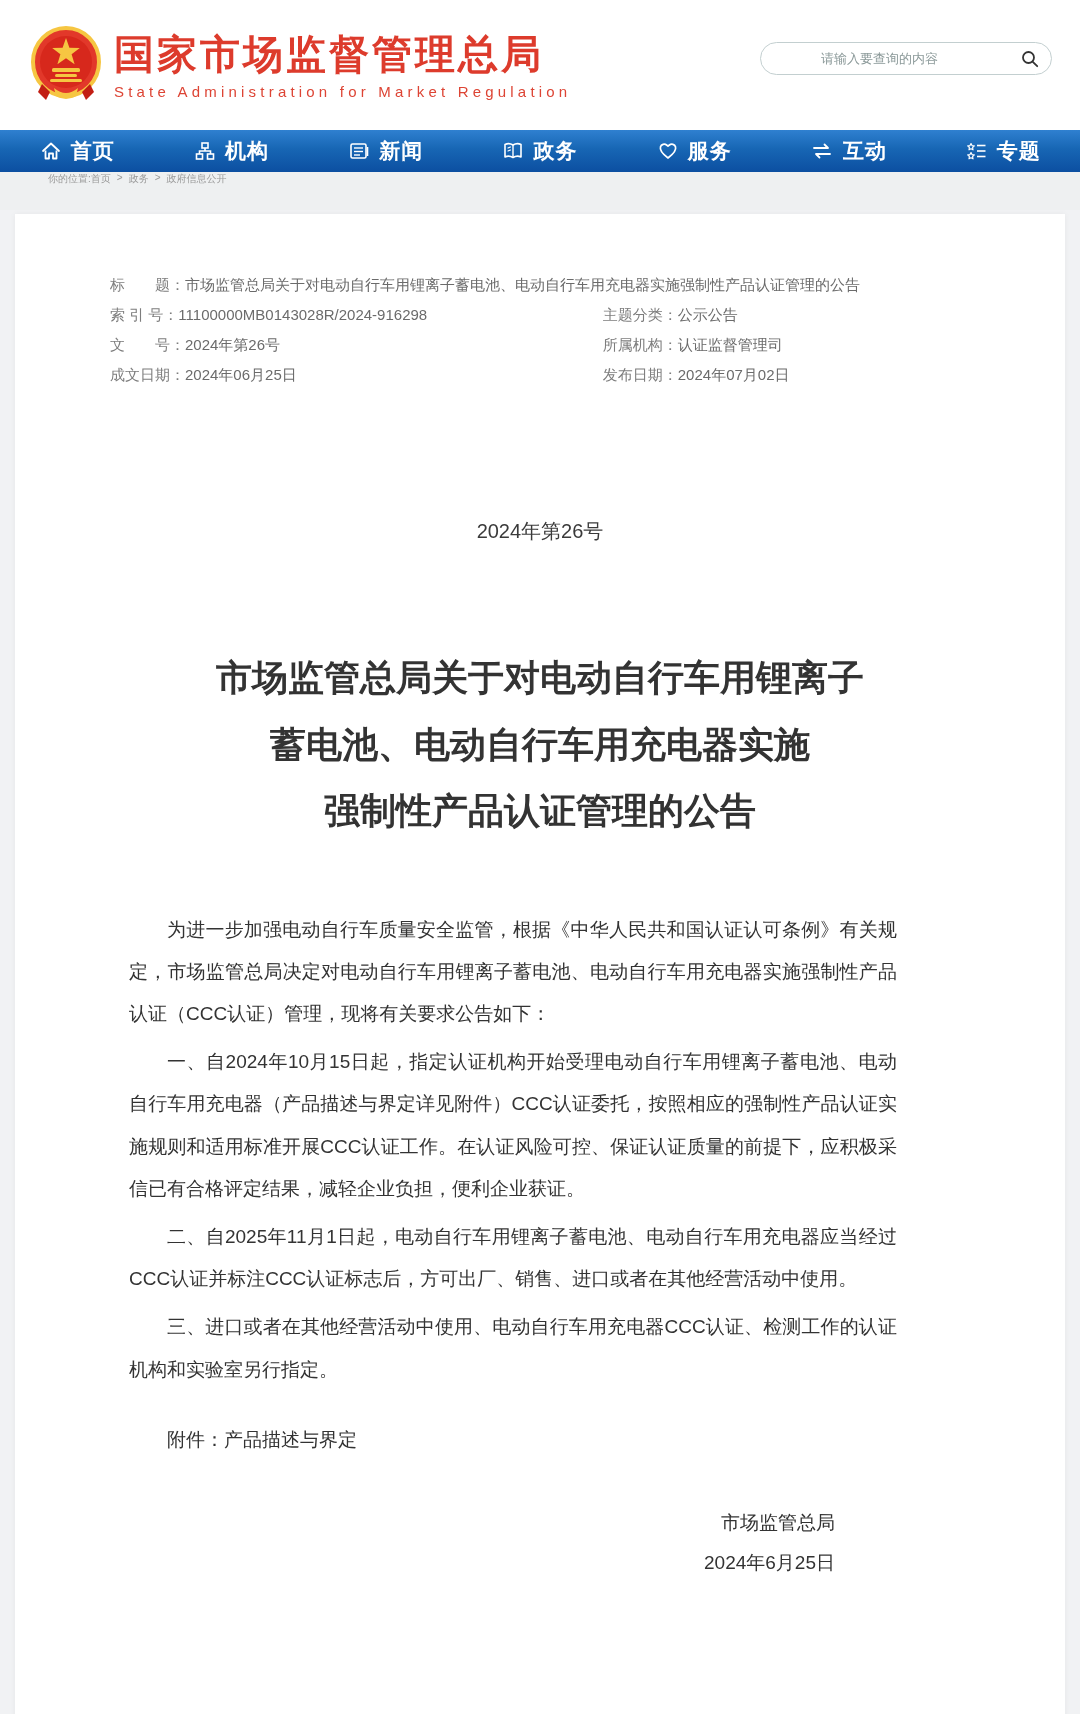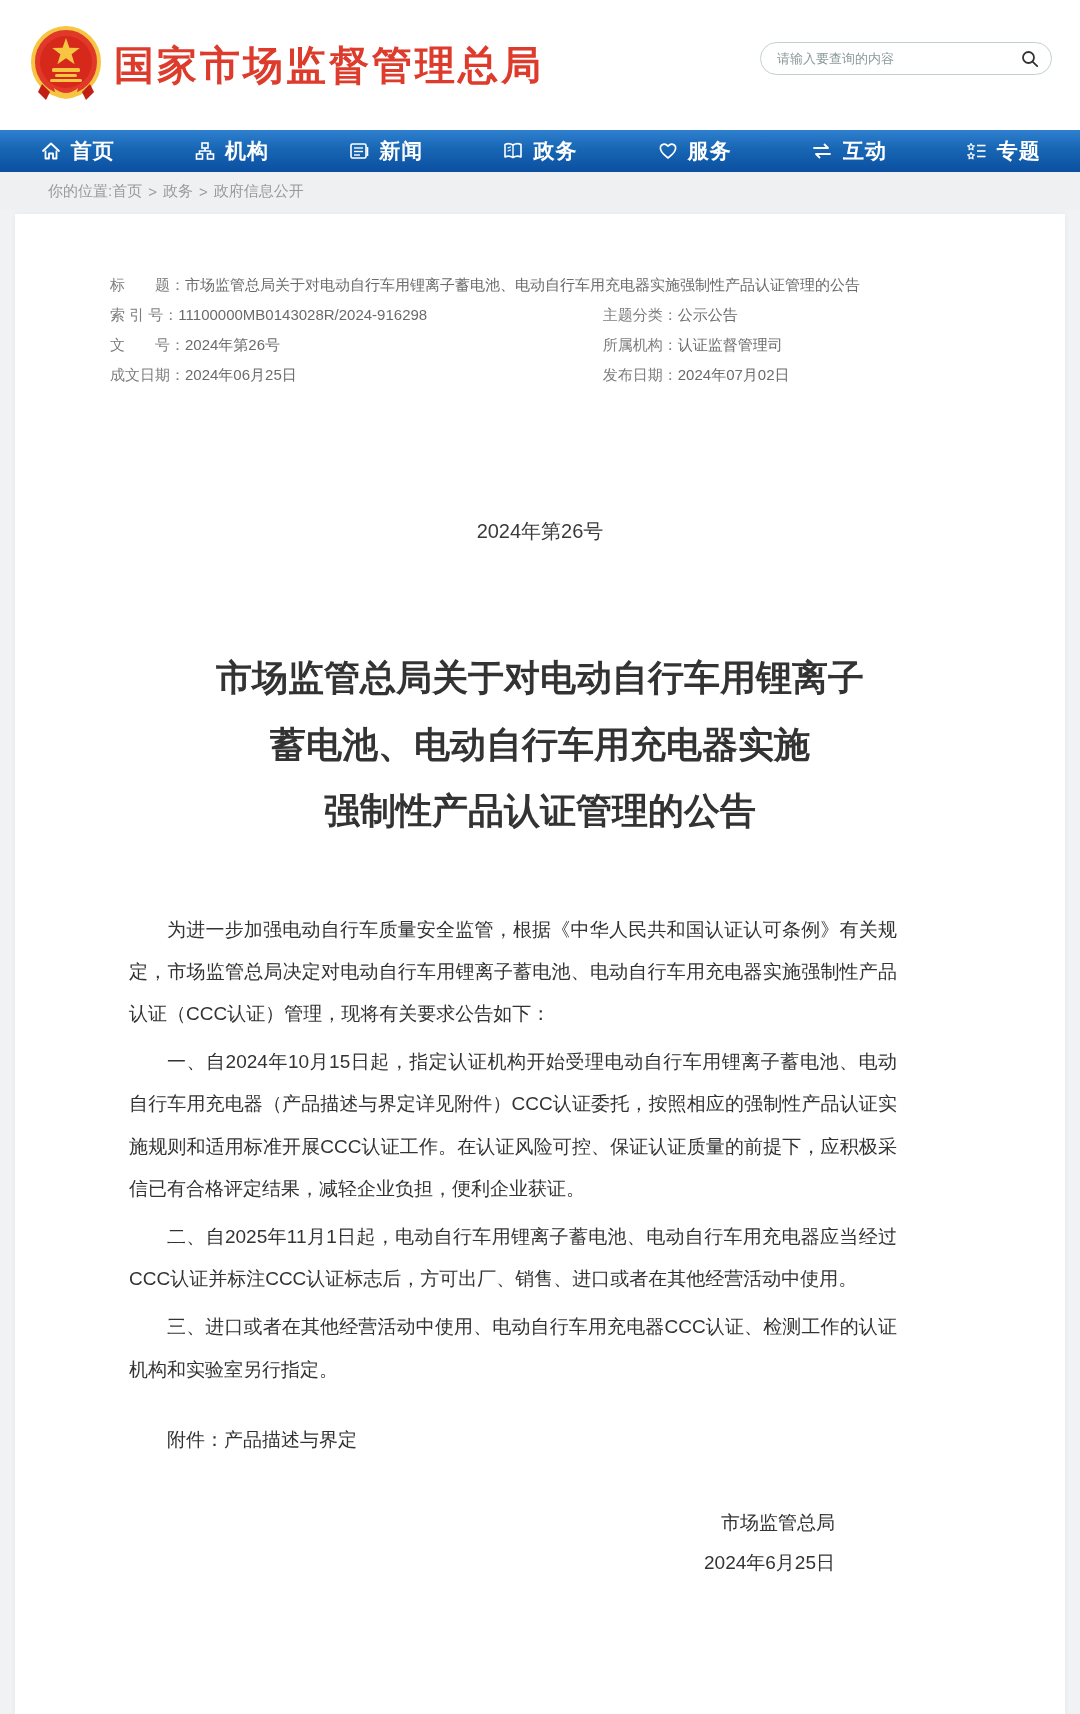--- a/index.html
+++ b/index.html
@@ -24,42 +24,42 @@
     color: #dd4434; font-size: 15px; letter-spacing: 4.2px; margin-top: 6px;
   }
   .search-box {
     position: absolute; right: 28px; top: 42px;
     width: 292px; height: 33px;
     border: 1px solid #c3cfd0; border-radius: 17px;
     background: #fff; display: flex; align-items: center; padding: 0 12px 0 16px;
   }
   .search-box input {
     border: none; outline: none; flex: 1; font-size: 13px; color: #444;
-    background: transparent; font-family: inherit;
+    background: transparent; font-family: inherit; margin-left: 44px;
   }
   .search-box input::placeholder { color: #8c9a9a; }
   .search-btn { background: none; border: none; cursor: pointer; display: flex; align-items: center; }
 
   
   .main-nav {
     height: 42px;
     background: linear-gradient(180deg, #2f80d0 0%, #1766b4 45%, #0c4fa1 100%);
     display: flex; align-items: stretch;
   }
   .nav-item {
     flex: 1; display: flex; align-items: center; justify-content: center;
     color: #fff; font-size: 21px; font-weight: bold; letter-spacing: 1px;
     cursor: pointer; gap: 9px;
   }
   .nav-item svg { display: block; }
 
   
   .breadcrumb-bar {
-    height: 38px; background: #eef0f1; display: flex; align-items: center;
-    padding-left: 48px; font-size: 15px; color: #9a9a9a;
+    height: 38px; background: #eef0f1; display: flex; 
+    padding-left: 48px; font-size: 10px; color: #9a9a9a;
   }
   .breadcrumb-bar .crumb { color: #9a9a9a; cursor: pointer; }
   .breadcrumb-bar .sep { margin: 0 6px; }
 
   
   .doc-card {
     background: #fff; margin: 4px 15px 0 15px; min-height: 1530px;
     box-shadow: 0 0 6px rgba(0,0,0,0.05);
     padding: 56px 0 0 0;
   }
@@ -104,20 +104,21 @@
       <rect x="22" y="42" width="28" height="4" rx="1.5" fill="#f6c642"></rect>
       <rect x="25" y="48" width="22" height="3" rx="1.5" fill="#f6c642"></rect>
       <rect x="20" y="53" width="32" height="3" rx="1.5" fill="#f6c642"></rect>
       <path d="M12 58 L20 66 L16 74 L8 66 Z" fill="#c21e14"></path>
       <path d="M60 58 L52 66 L56 74 L64 66 Z" fill="#c21e14"></path>
       <path d="M24 62 Q36 72 48 62 L46 70 Q36 76 26 70 Z" fill="#f6c642"></path>
     </svg>
   </div>
   <div class="brand">
     <div class="brand-title">国家市场监督管理总局</div>
+    <div class="brand-sub">State Administration for Market Regulation</div>
   </div>
   <div class="search-box">
     <input type="text" placeholder="请输入要查询的内容" style="">
     <button class="search-btn" aria-label="search">
       <svg width="18" height="18" viewBox="0 0 18 18">
         <circle cx="7.5" cy="7.5" r="5.5" fill="none" stroke="#333" stroke-width="1.8"></circle>
         <line x1="11.8" y1="11.8" x2="16.2" y2="16.2" stroke="#333" stroke-width="1.8" stroke-linecap="round"></line>
       </svg>
     </button>
   </div>

